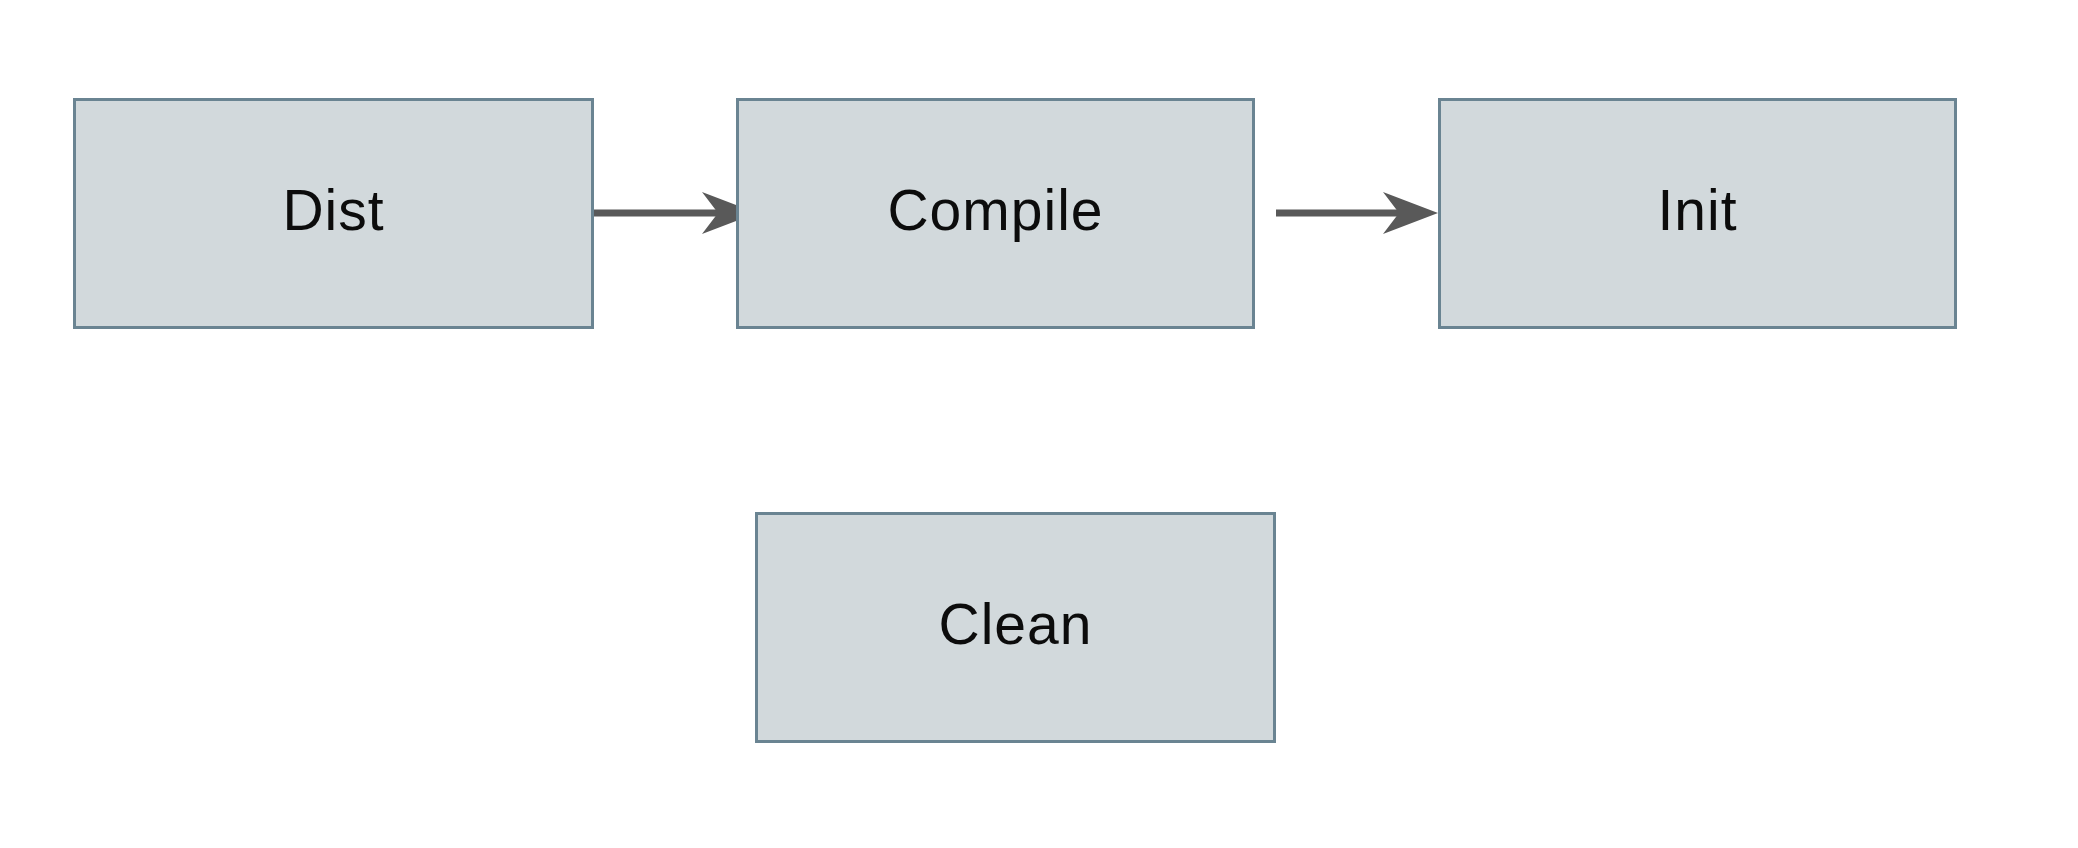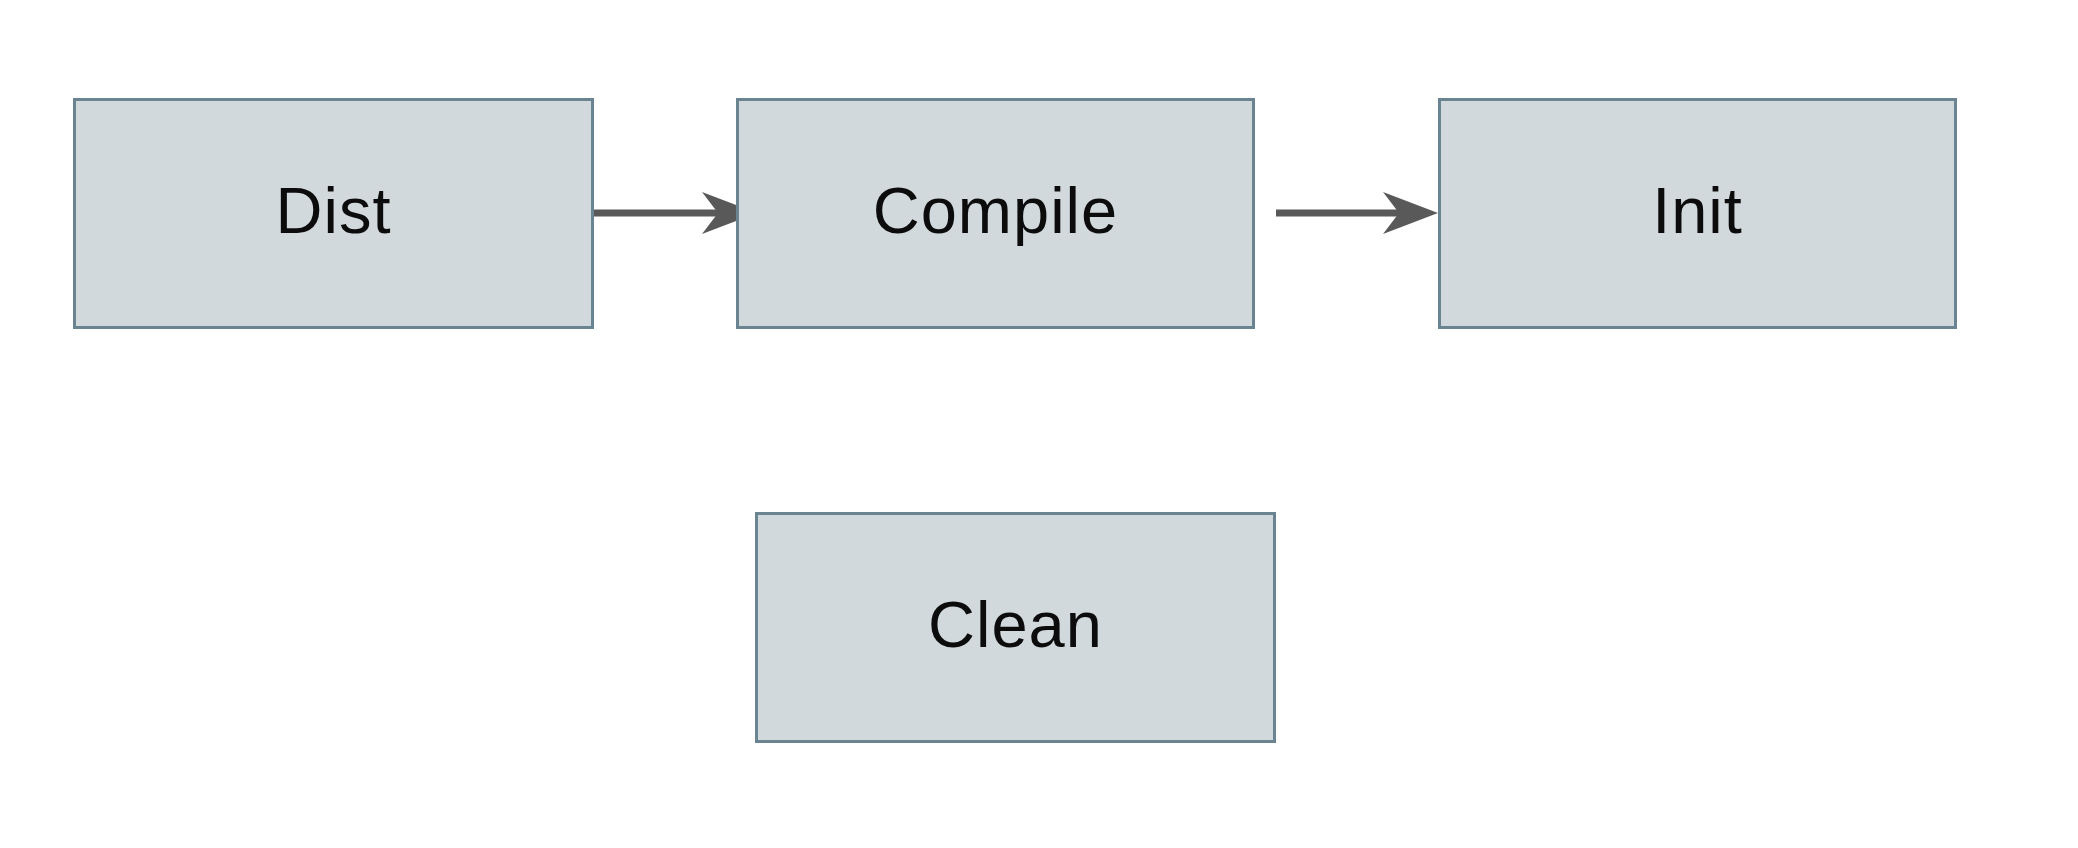--- a/index.html
+++ b/index.html
@@ -18,21 +18,21 @@
   .node {
     position: absolute;
     box-sizing: border-box;
     background: var(--node-fill, #d2d9dc);
     border: 3px solid var(--node-border, #6a8492);
     display: flex;
     align-items: center;
     justify-content: center;
   }
   .node-label {
-    font-size: 65px;
+    font-size: 57px;
     line-height: 1;
     color: var(--text-color, #0c0c0c);
     letter-spacing: 1px;
     white-space: nowrap;
     padding-bottom: 6px;
   }
   .node-dist    { left: 73px;   top: 98px;  width: 521px; height: 231px; }
   .node-compile { left: 736px;  top: 98px;  width: 519px; height: 231px; }
   .node-init    { left: 1438px; top: 98px;  width: 519px; height: 231px; }
   .node-clean   { left: 755px;  top: 512px; width: 521px; height: 231px; }

